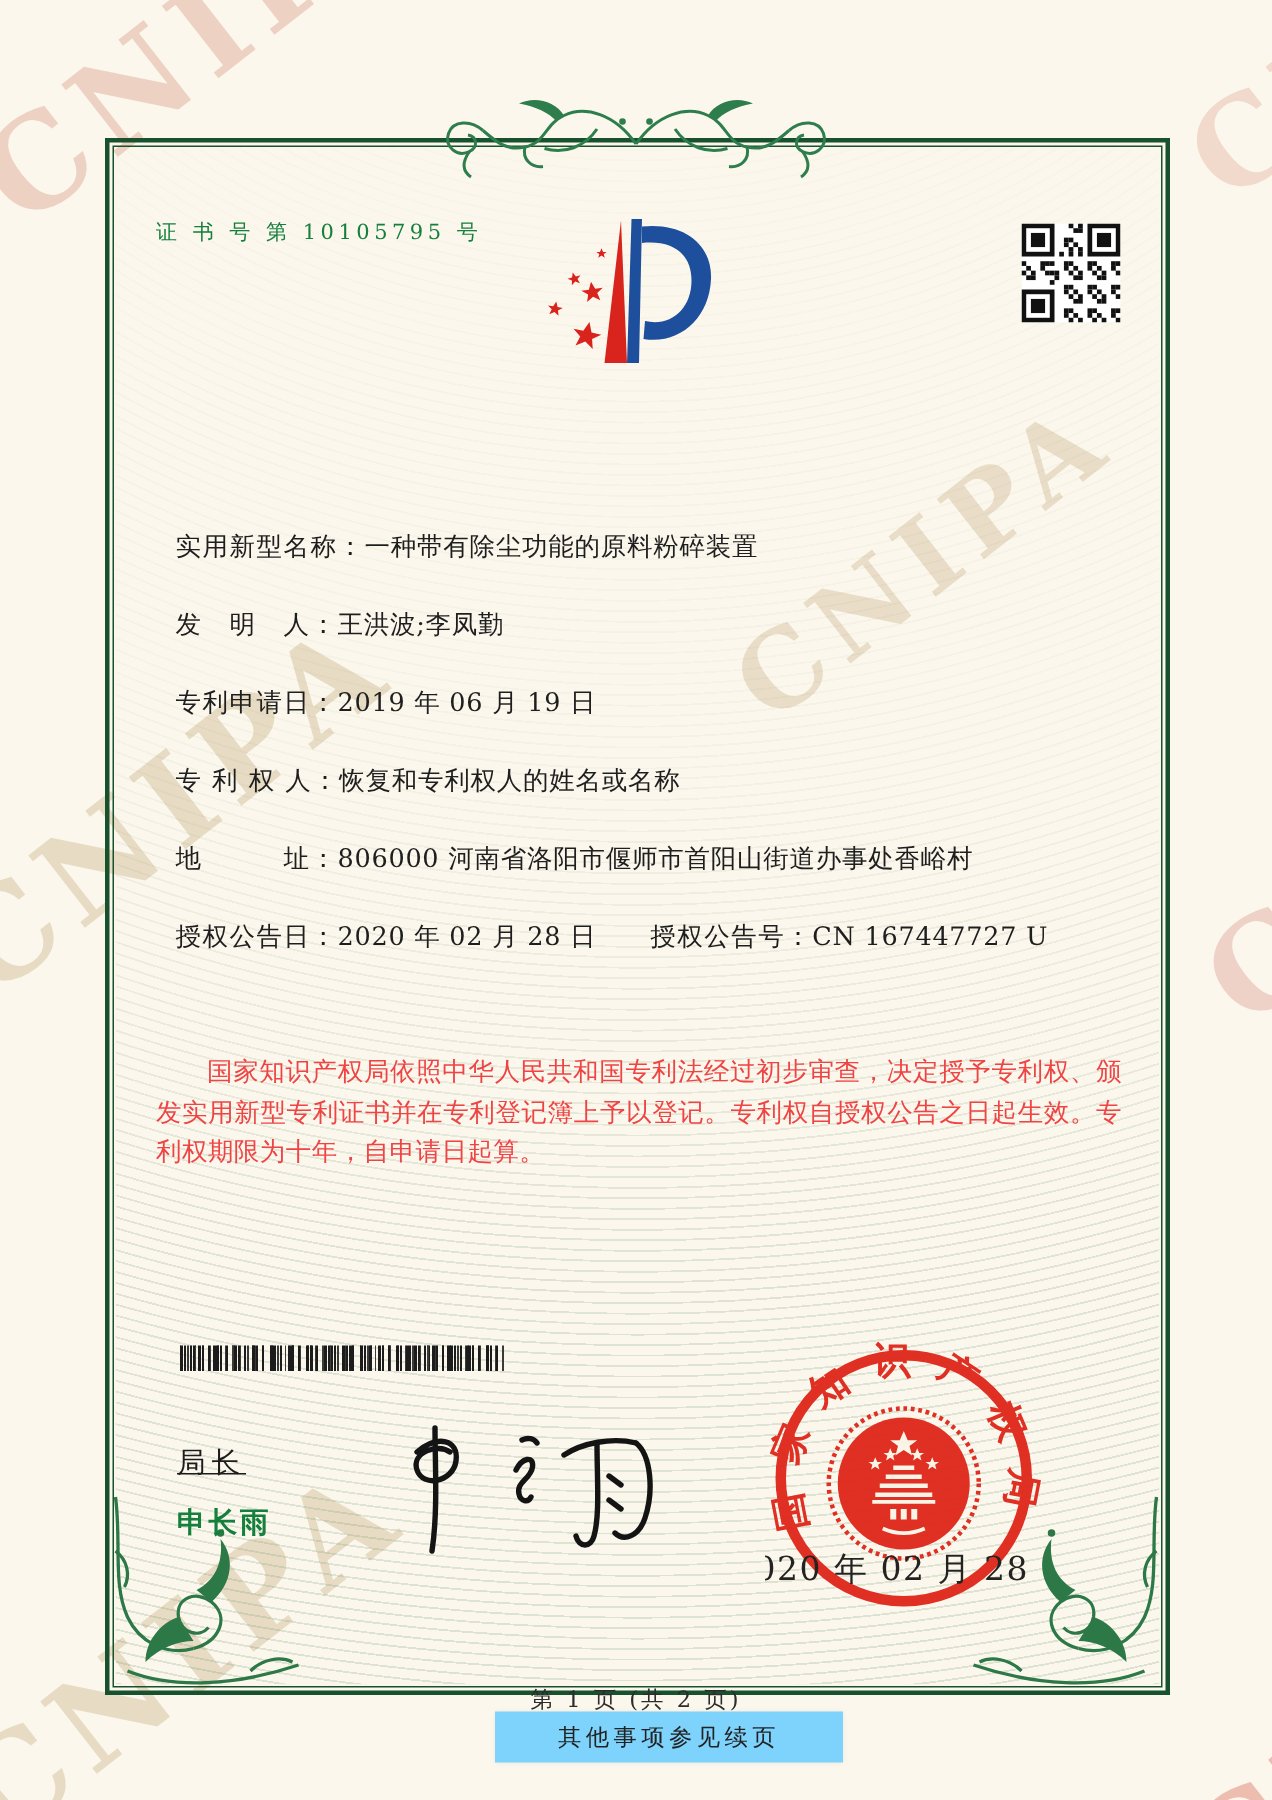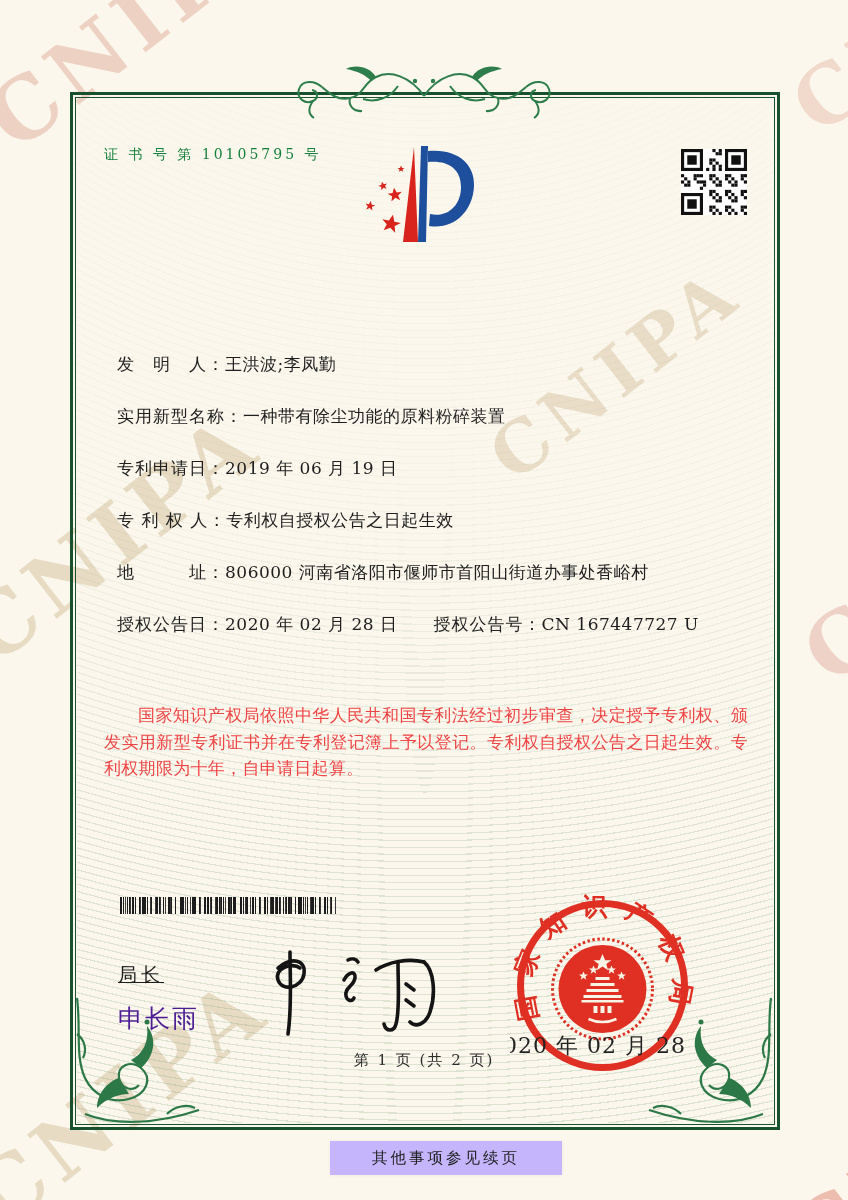--- a/index.html
+++ b/index.html
@@ -66,30 +66,30 @@
   }
   
   .barcode {
     position:absolute; left:120px; top:897px; width:216px; height:17px; z-index:4;
     background:
       repeating-linear-gradient(90deg,#1c1c1c 0 2px,transparent 2px 3px,#1c1c1c 3px 4px,transparent 4px 7px,#1c1c1c 7px 8px,transparent 8px 12px),
       repeating-linear-gradient(90deg,#3a3a3a 0 1px,transparent 1px 5px),
       repeating-linear-gradient(90deg,transparent 0 9px,#1c1c1c 9px 11px,transparent 11px 13px);
   }
   .sign-title { position:absolute; left:118px; top:962px;  font-size:19px; letter-spacing:4px; color:#1c1c1c; z-index:4;text-decoration:underline; }
-  .sign-name  { position:absolute; left:118px; top:1002px; font-size:25px; letter-spacing:2px; color:#4c1d95; z-index:4; }
+  .sign-name  { position:absolute; left:118px; top:1002px; font-size:19px; letter-spacing:2px; color:#15803d; z-index:4;font-weight:bold; }
   .signature  { position:absolute; left:248px; top:946px; z-index:5; }
   .seal { position:absolute; left:510px; top:893px; z-index:5; opacity:0.94; }
   .page-info {
-    position:absolute; left:0; right:0; top:1051px; z-index:4;
+    position:absolute; left:0; right:0; top:1124px; z-index:4;
     text-align:center; font-size:15px; letter-spacing:2px; color:#2c2c2c;
   }
   .note-box {
     position:absolute; left:330px; top:1141px; width:232px; height:34px; z-index:4;
-    background:#c4b5fd; display:flex; align-items:center; justify-content:center;
+    background:#7dd3fc; display:flex; align-items:center; justify-content:center;
     box-shadow:0 0 4px rgba(0,0,0,0.06);
   }
   .note-box span { font-size:15.5px; letter-spacing:3px; color:#222; }
 </style>
 </head>
 <body>
 
 <div class="page">
 
   <div class="wm wm1">CNIPA</div>
@@ -254,24 +254,24 @@
       <rect x="62.857142857142854" y="25.142857142857142" width="3.142857142857143" height="3.142857142857143" fill="#111"></rect>
       <rect x="62.857142857142854" y="31.428571428571427" width="3.142857142857143" height="3.142857142857143" fill="#111"></rect>
       <rect x="62.857142857142854" y="40.857142857142854" width="3.142857142857143" height="3.142857142857143" fill="#111"></rect>
       <rect x="62.857142857142854" y="47.14285714285714" width="3.142857142857143" height="3.142857142857143" fill="#111"></rect>
       <rect x="62.857142857142854" y="56.57142857142857" width="3.142857142857143" height="3.142857142857143" fill="#111"></rect>
       <rect x="62.857142857142854" y="62.857142857142854" width="3.142857142857143" height="3.142857142857143" fill="#111"></rect>
     </svg>
 
 
   <div class="fields" id="fields">
+      <div class="frow"><span class="flabel">实用新型名称：</span><span class="fvalue">一种带有除尘功能的原料粉碎装置</span></div>
       <div class="frow"><span class="flabel">发　明　人：</span><span class="fvalue">王洪波;李凤勤</span></div>
-      <div class="frow"><span class="flabel">实用新型名称：</span><span class="fvalue">一种带有除尘功能的原料粉碎装置</span></div>
       <div class="frow"><span class="flabel">专利申请日：</span><span class="fvalue">2019 年 06 月 19 日</span></div>
-      <div class="frow"><span class="flabel">专 利 权 人：</span><span class="fvalue">专利权自授权公告之日起生效</span></div>
+      <div class="frow"><span class="flabel">专 利 权 人：</span><span class="fvalue">恢复和专利权人的姓名或名称</span></div>
       <div class="frow"><span class="flabel">地　　　址：</span><span class="fvalue">806000 河南省洛阳市偃师市首阳山街道办事处香峪村</span></div>
       <div class="frow"><span class="flabel">授权公告日：</span><span class="fvalue">2020 年 02 月 28 日</span><span class="flabel2">授权公告号：</span><span class="fvalue">CN 167447727 U</span></div>
     </div>
 
   <div class="body-text" id="paragraphs">
       <p>国家知识产权局依照中华人民共和国专利法经过初步审查，决定授予专利权、颁发实用新型专利证书并在专利登记簿上予以登记。专利权自授权公告之日起生效。专利权期限为十年，自申请日起算。</p>
     </div>
 
   <div class="barcode"></div>
 

